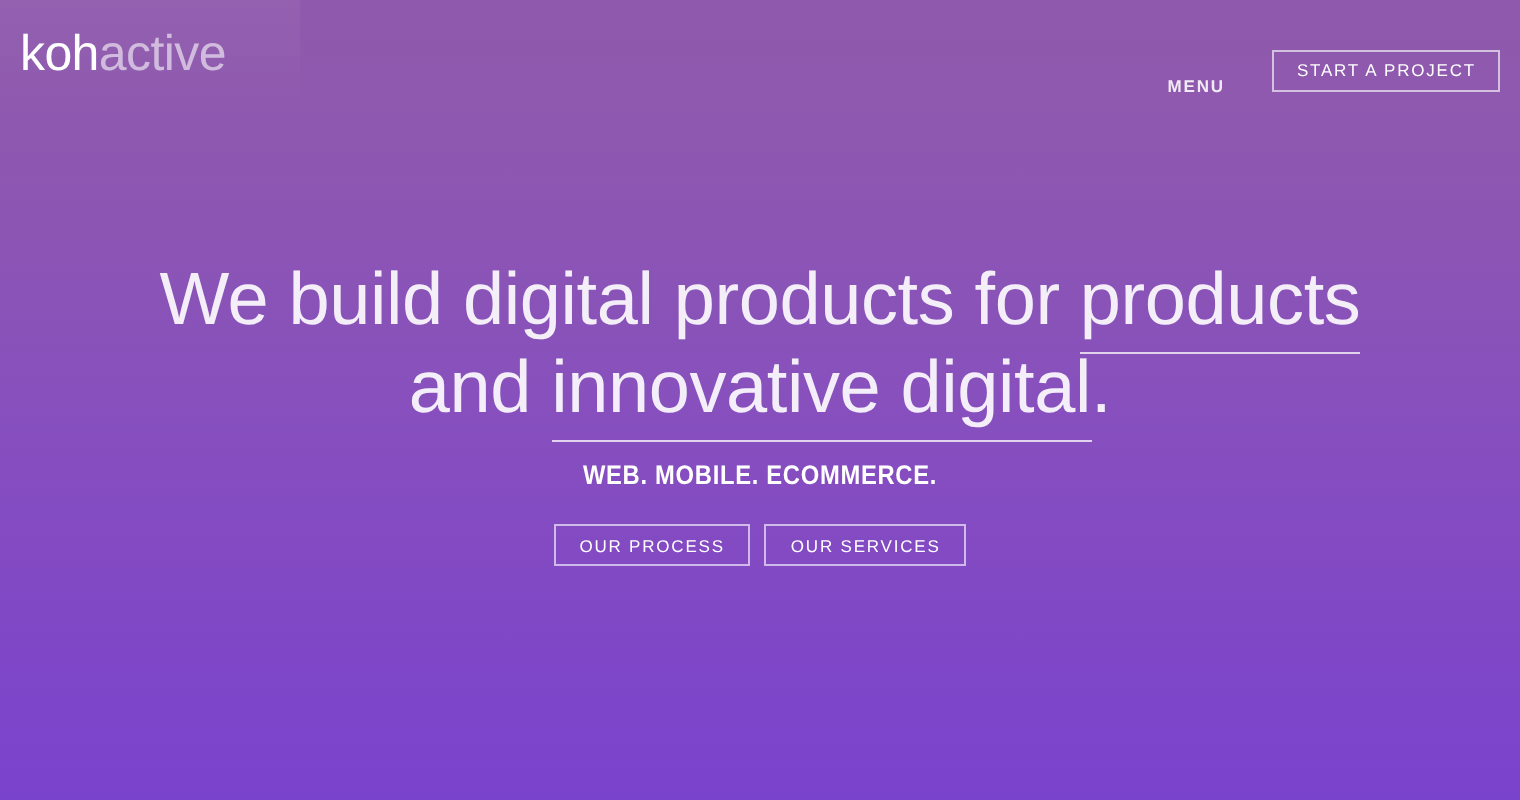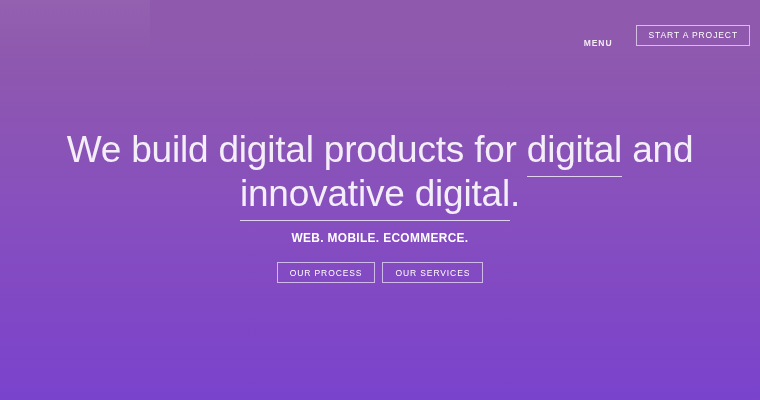--- a/index.html
+++ b/index.html
@@ -164,31 +164,34 @@
 </style>
 </head>
 <body>
 
 <div class="hero">
 
   <div class="logo-wash"></div>
 
   <header class="site-header">
 
+    <div class="logo">
+      <span class="koh">koh</span><span class="active">active</span>
+    </div>
 
     <div class="header-right">
       <a class="menu-link" href="#">MENU</a>
       <button class="btn-outline btn-start">START A PROJECT</button>
     </div>
 
   </header>
 
   <div class="hero-content">
 
-    <h1 class="headline"><span>We build digital products for </span><span class="u">digital</span><span> and</span> <span class="u">innovative digital</span><span>.</span></h1>
+    <h1 class="headline"><span>We build digital products for </span><span class="u">products</span><span> and</span> <span class="u">innovative digital</span><span>.</span></h1>
 
     <p class="subhead">WEB. MOBILE. ECOMMERCE.</p>
 
     <div class="cta-row">
       <button class="btn-outline btn-cta">OUR PROCESS</button>
       <button class="btn-outline btn-cta">OUR SERVICES</button>
     </div>
 
   </div>
 

